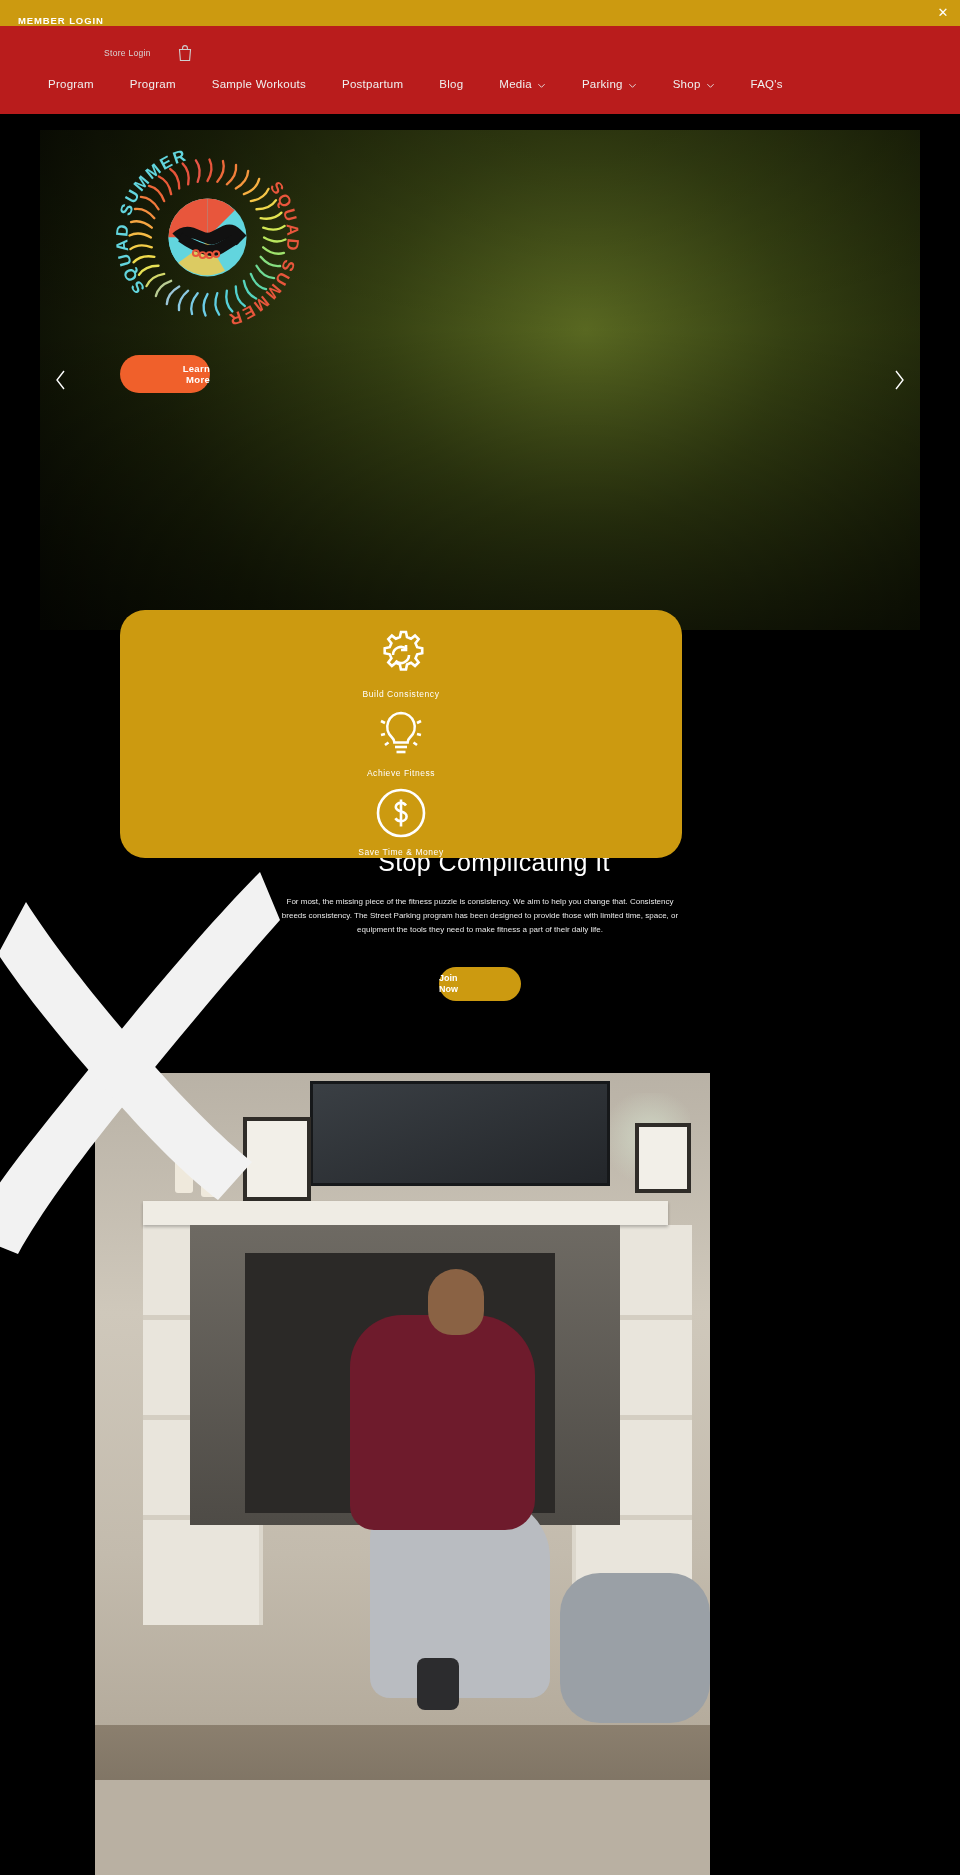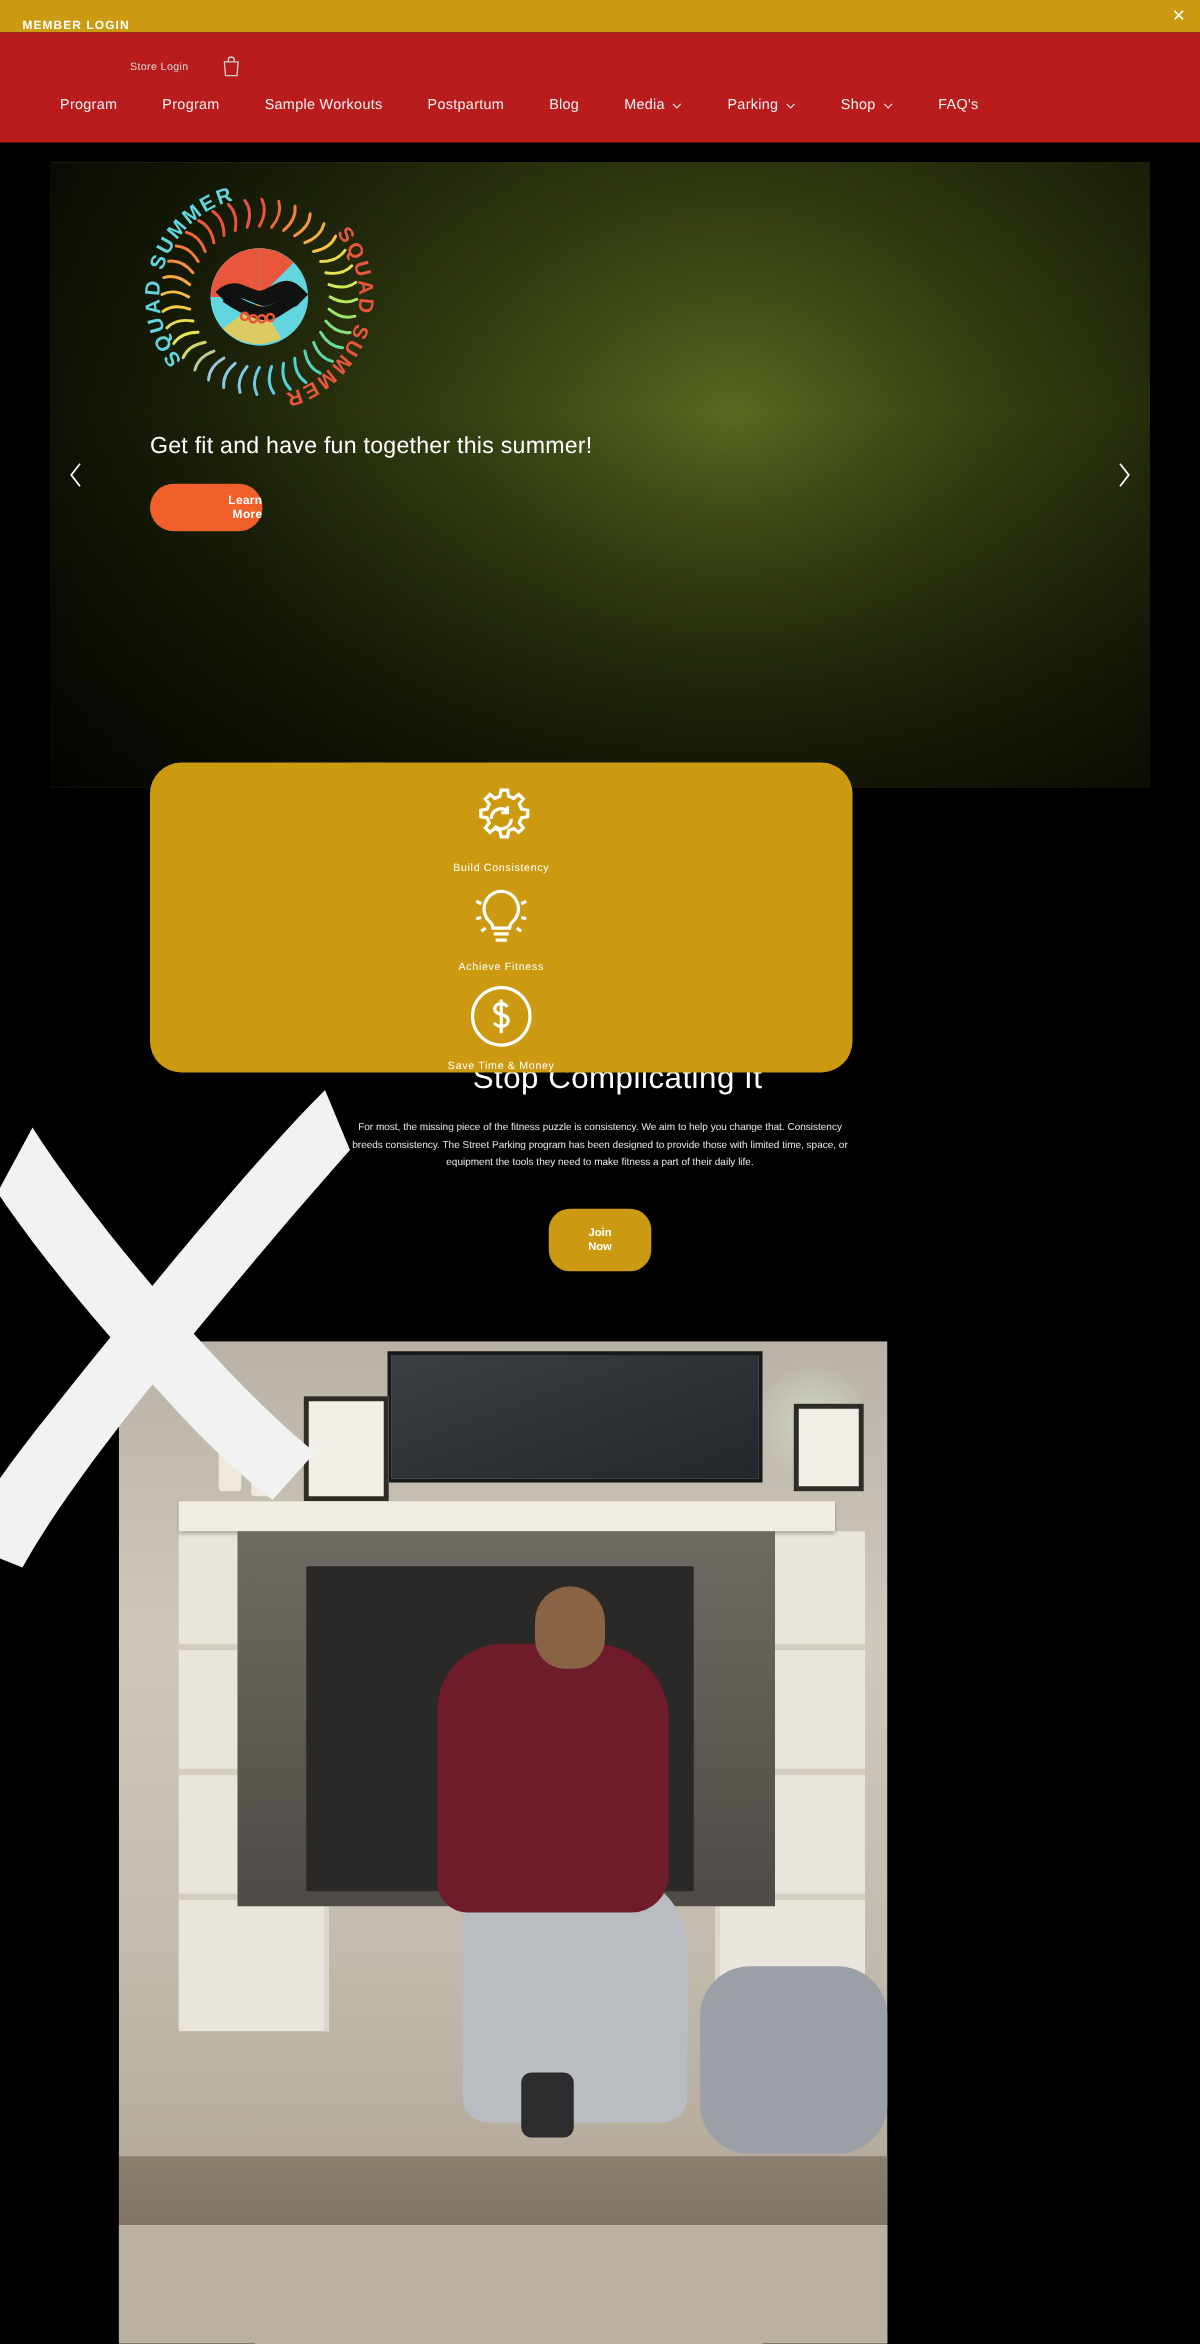--- a/index.html
+++ b/index.html
@@ -98,24 +98,24 @@
   
   .stop-section { position:relative; margin-top:218px; text-align:center; z-index:4; }
   .stop-title {
     font-size:25px; font-weight:400; color:#fff; letter-spacing:.4px;margin-left:28px;
   }
   .stop-para {
     margin:18px auto 0; width:400px;
     font-size:8px; line-height:14px; color:#e8e8e8; text-align:center;
   }
   .join-btn {
-    margin:30px auto 0; width:82px; height:50px; border-radius:17px;
+    margin:30px auto 0; width:82px; height:34px; border-radius:17px;
     background:#CC9A10; border:none; color:#fff; cursor:pointer;
     font-size:9px; font-weight:bold; line-height:11px;
-    display:flex; flex-direction:column; align-items:center; justify-content:center;
+    display:flex; flex-direction:column; align-items:flex-start; justify-content:center;
   }
 
   
   .brush-x {
     position:absolute; left:-40px; top:862px;
     width:330px; height:400px; z-index:7; pointer-events:none;
   }
 
   
   .photo-wrap {
@@ -344,21 +344,20 @@
       </g>
 
       <text font-size="17" font-weight="bold" font-family="'Liberation Sans',sans-serif" letter-spacing="2">
         <textPath href="#arcTop" startOffset="14%" fill="#E8563C">SQUAD SUMMER</textPath>
       </text>
       <text font-size="17" font-weight="bold" font-family="'Liberation Sans',sans-serif" letter-spacing="2">
         <textPath href="#arcTop" startOffset="64%" fill="#62D5DE">SQUAD SUMMER</textPath>
       </text>
     </svg>
 
-    <div class="hero-title">Get fit and have fun together this summer!</div>
 
     <button class="learn-btn">
       <span>Learn</span>
       <span>More</span>
     </button>
   </div>
 </div>
 
 <div class="features">
 

